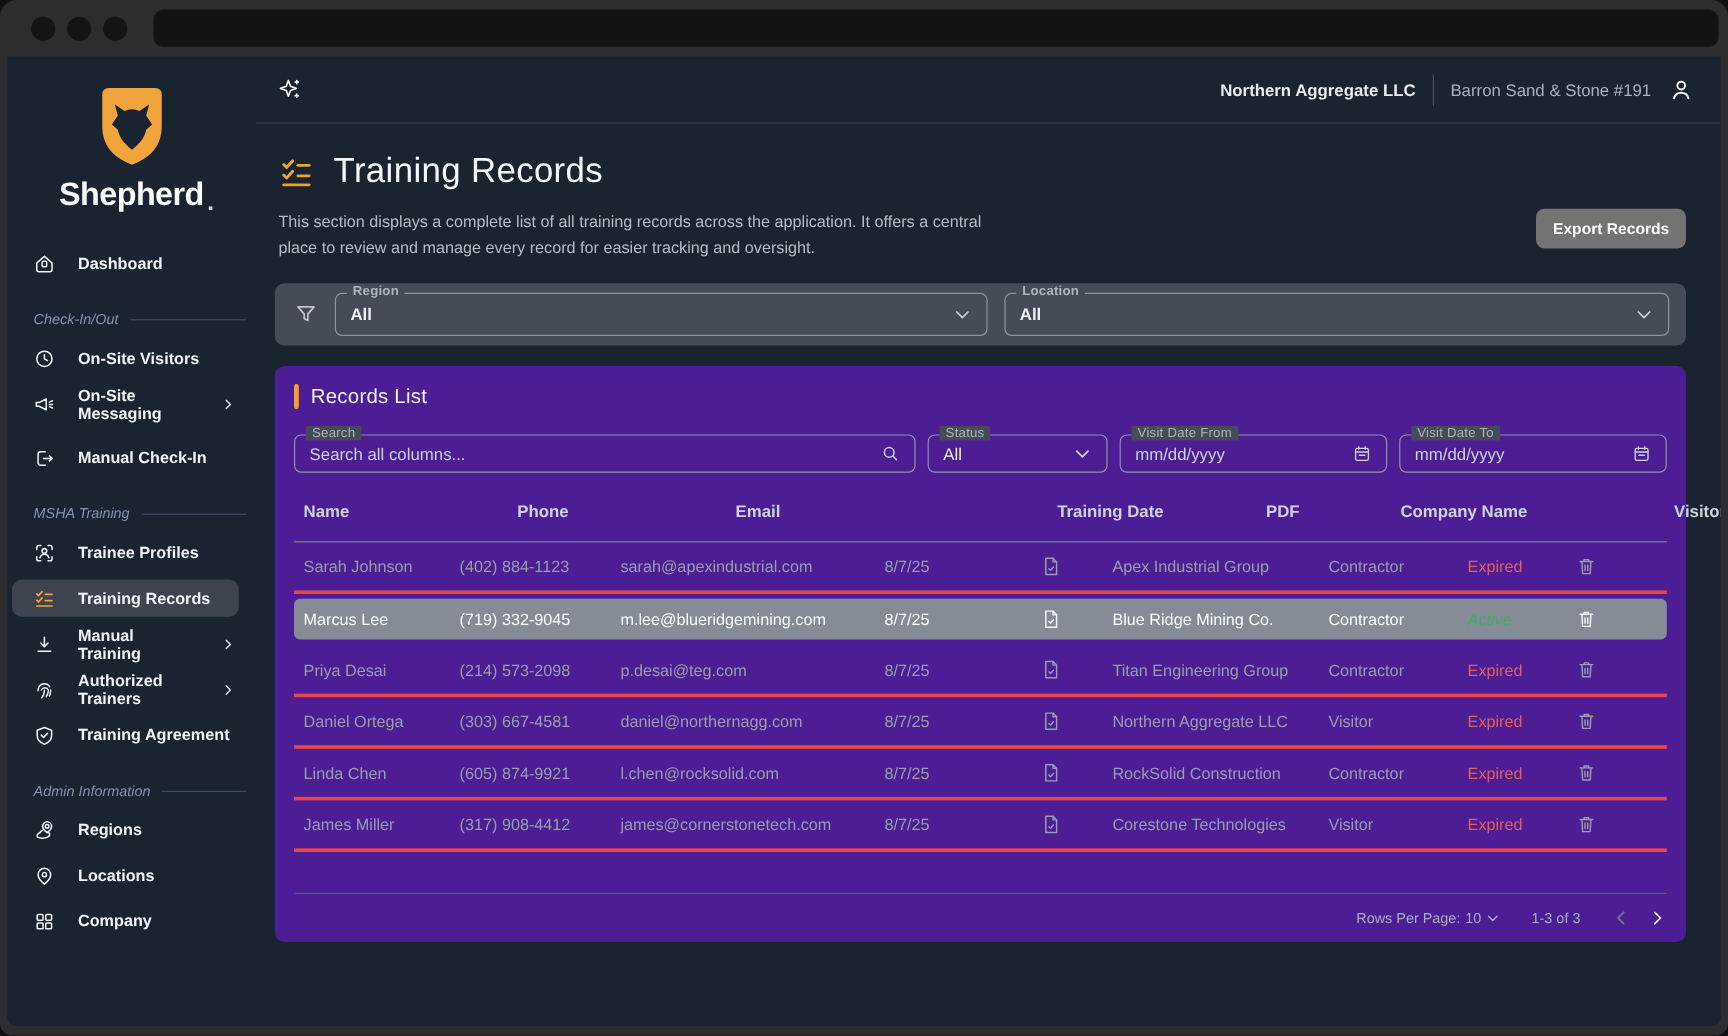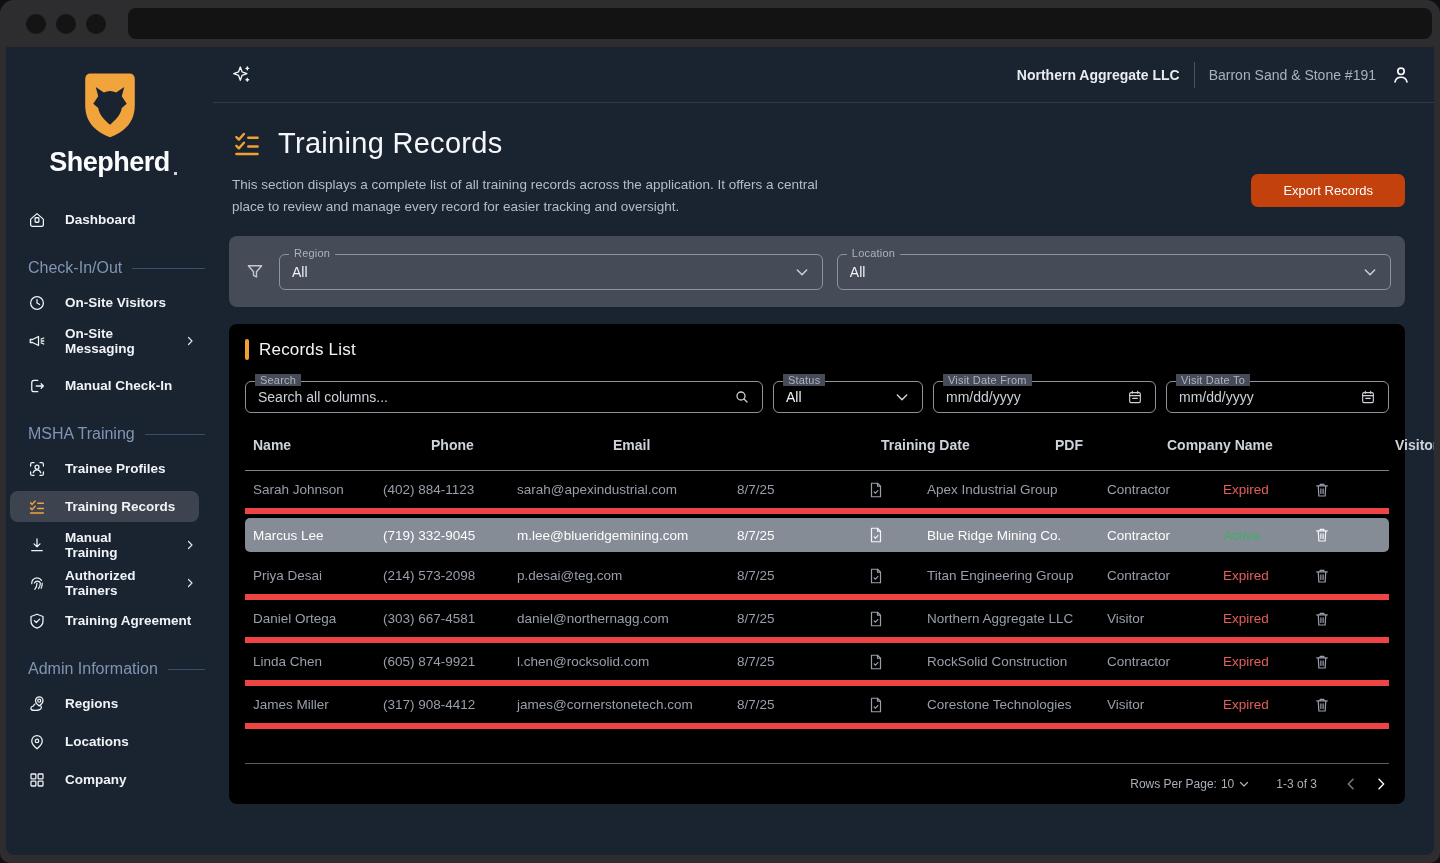--- a/index.html
+++ b/index.html
@@ -22,82 +22,82 @@
   .logo-wrap { display:flex; flex-direction:column; align-items:center; margin-bottom:26px; }
   .logo-shield { width:62px; height:72px; }
   .brand { font-size:27px; font-weight:700; letter-spacing:-0.5px; color:#fbfcfe; margin-top:6px; position:relative; }
   .brand .tm { position:absolute; right:-7px; bottom:3px; width:3px; height:3px; background:#cfd4db; }
   .nav-item { display:flex; align-items:center; gap:19px; height:31px; padding:0 14px 0 22px;
     font-size:13.5px; font-weight:700; color:#f0f3f7; cursor:pointer; }
   .nav-item svg { width:18px; height:18px; flex:0 0 18px; }
   .nav-item .chev { margin-left:auto; width:12px; height:12px; color:#dfe3e9; }
   .nav-item.active { background:#3d4450; border-radius:8px; margin:0 14px 0 4px; padding-left:18px; }
   .nav-item.active svg.main-ic { color:#f2a33c; }
-  .nav-section { display:flex; align-items:center; gap:10px; margin:24px 0 10px 22px; font-size:16px; color:#8095b3; }
+  .nav-section { display:flex; align-items:center; gap:10px; margin:24px 0 10px 22px; font-size:12px; color:#8095b3;font-style:italic; }
   .nav-section .line { flex:1; height:1px; background:#3c4d68; margin-right:8px; }
   .nav-gap { height:7px; }
 
   
   .main { flex:1; display:flex; flex-direction:column; min-width:0; }
   .app-header { height:56px; display:flex; align-items:center; padding:0 22px 0 19px;
     border-bottom:1px solid #2e3a4c; }
   .sparkle { width:21px; height:21px; color:#f2f4f8; }
   .header-right { margin-left:auto; display:flex; align-items:center; gap:14px; }
   .hdr-company { font-size:14px; font-weight:700; color:#e9ecf1; }
   .hdr-div { width:1px; height:26px; background:#4a5363; }
   .hdr-location { font-size:14px; color:#aab1bd; }
   .person-ic { width:22px; height:22px; color:#fbfcfe; }
 
   .content { flex:1; padding:24px 29px 0 16px; overflow:hidden; }
   .title-row { display:flex; align-items:center; gap:16px; margin-left:3px; }
   .title-ic { width:30px; height:30px; color:#f0a230; }
   .page-title { font-size:29px; font-weight:500; letter-spacing:0.3px; color:#f5f7fa; }
   .sub-row { display:flex; align-items:flex-start; margin-top:14px; margin-left:3px; }
   .page-desc { font-size:13.5px; line-height:1.6; color:#b6bcc6; max-width:600px; }
-  .export-btn { margin-left:auto; background:#c2410c; color:#ffffff; border:none; border-radius:7px;
-    font-family:inherit; font-size:13px; font-weight:400; padding:9px 32px; cursor:pointer; }
+  .export-btn { margin-left:auto; background:#737373; color:#ffffff; border:none; border-radius:7px;
+    font-family:inherit; font-size:13px; font-weight:700; padding:9px 14px; cursor:pointer; }
 
   
-  .filter-card { margin-top:19px; background:#454b57; border-radius:8px; height:71px;
-    display:flex; align-items:center; gap:14px; padding:0 14px 0 16px; }
+  .filter-card { margin-top:19px; background:#454b57; border-radius:8px; height:52px;
+    display:flex; align-items:center; gap:14px; padding:0 14px 0 16px;font-weight:bold; }
   .funnel { width:20px; height:20px; color:#c3c8d0; flex:0 0 20px; }
 
   .field { position:relative; border:1px solid #8e949e; border-radius:6px; height:36px;
     display:flex; align-items:center; padding:0 12px; cursor:pointer; background:transparent; }
   .field .flabel { position:absolute; top:-8px; left:9px; padding:0 5px; background:#454b57;
     font-size:11px; color:#aeb4bf; letter-spacing:0.2px; }
   .field .fvalue { font-size:14px; color:#eef1f5; }
   .field .ficon { margin-left:auto; width:16px; height:16px; color:#cdd2d9; }
   .field input { border:none; outline:none; background:transparent; color:#eef1f5; font-family:inherit;
     font-size:14px; flex:1; min-width:0; }
   .field input::placeholder { color:#ccd1d8; opacity:1; }
 
-  .records-card { margin-top:17px; background:#000000; border-radius:8px; height:480px;
+  .records-card { margin-top:17px; background:#4c1d95; border-radius:8px; height:480px;
     padding:15px 16px 0 16px; display:flex; flex-direction:column;justify-content:center; }
   .rc-title { display:flex; align-items:center; gap:10px; }
   .rc-bar { width:4px; height:21px; background:#f0a230; border-radius:2px; }
   .rc-title-text { font-size:17px; font-weight:500; color:#f2f4f7; letter-spacing:0.2px; }
   .rc-filters { display:flex; gap:10px; margin-top:21px; }
   .rc-filters .field { height:32px; }
   .f-search { flex:1; }
   .f-status { flex:0 0 150px; }
   .f-date { flex:0 0 155px; }
 
   
   .tbl { margin-top:6px; }
   .trow { display:grid; grid-template-columns:130px 134px 220px 126px 64px 180px 116px 86px 1fr;
     align-items:center; }
   .thead { height:52px; border-bottom:1.5px solid #7e838d; font-size:14px; font-weight:600; color:#ced3db;gap:48px; }
   .trow > div { padding-left:8px; }
-  .tr { height:43px; border-bottom:6px solid #ef4444; font-size:13.5px; color:#989fab; cursor:pointer; }
+  .tr { height:43px; border-bottom:3px solid #ef4444; font-size:13.5px; color:#989fab; cursor:pointer; }
   .tr.hl { background:#868c96; border-radius:5px; border-bottom:none; color:#fdfdfe; height:34px;
     margin:4px 0 5px 0; }
   .tr.hl .status.active { color:#3fae67; }
   .status.expired { color:#e35f5c; }
-  .status.active { color:#4cbd74; }
+  .status.active { color:#4cbd74;font-style:italic; }
   .cell-ic { width:18px; height:18px; color:currentColor; display:block; margin-left:4px; }
   .tr.hl .cell-ic { color:#f4f5f8; }
   .empty-row { height:35px; border-bottom:1px solid #585e69; }
 
   .pagination { margin-top:0; height:41px; display:flex; align-items:center; justify-content:flex-end;
     gap:26px; font-size:12px; color:#a9afba; }
   .rpp { display:flex; align-items:center; gap:4px; cursor:pointer; }
   .rpp svg { width:12px; height:12px; }
   .pg-arrow { width:16px; height:16px; cursor:pointer; }
   .pg-arrow.prev { color:#767d88; }

